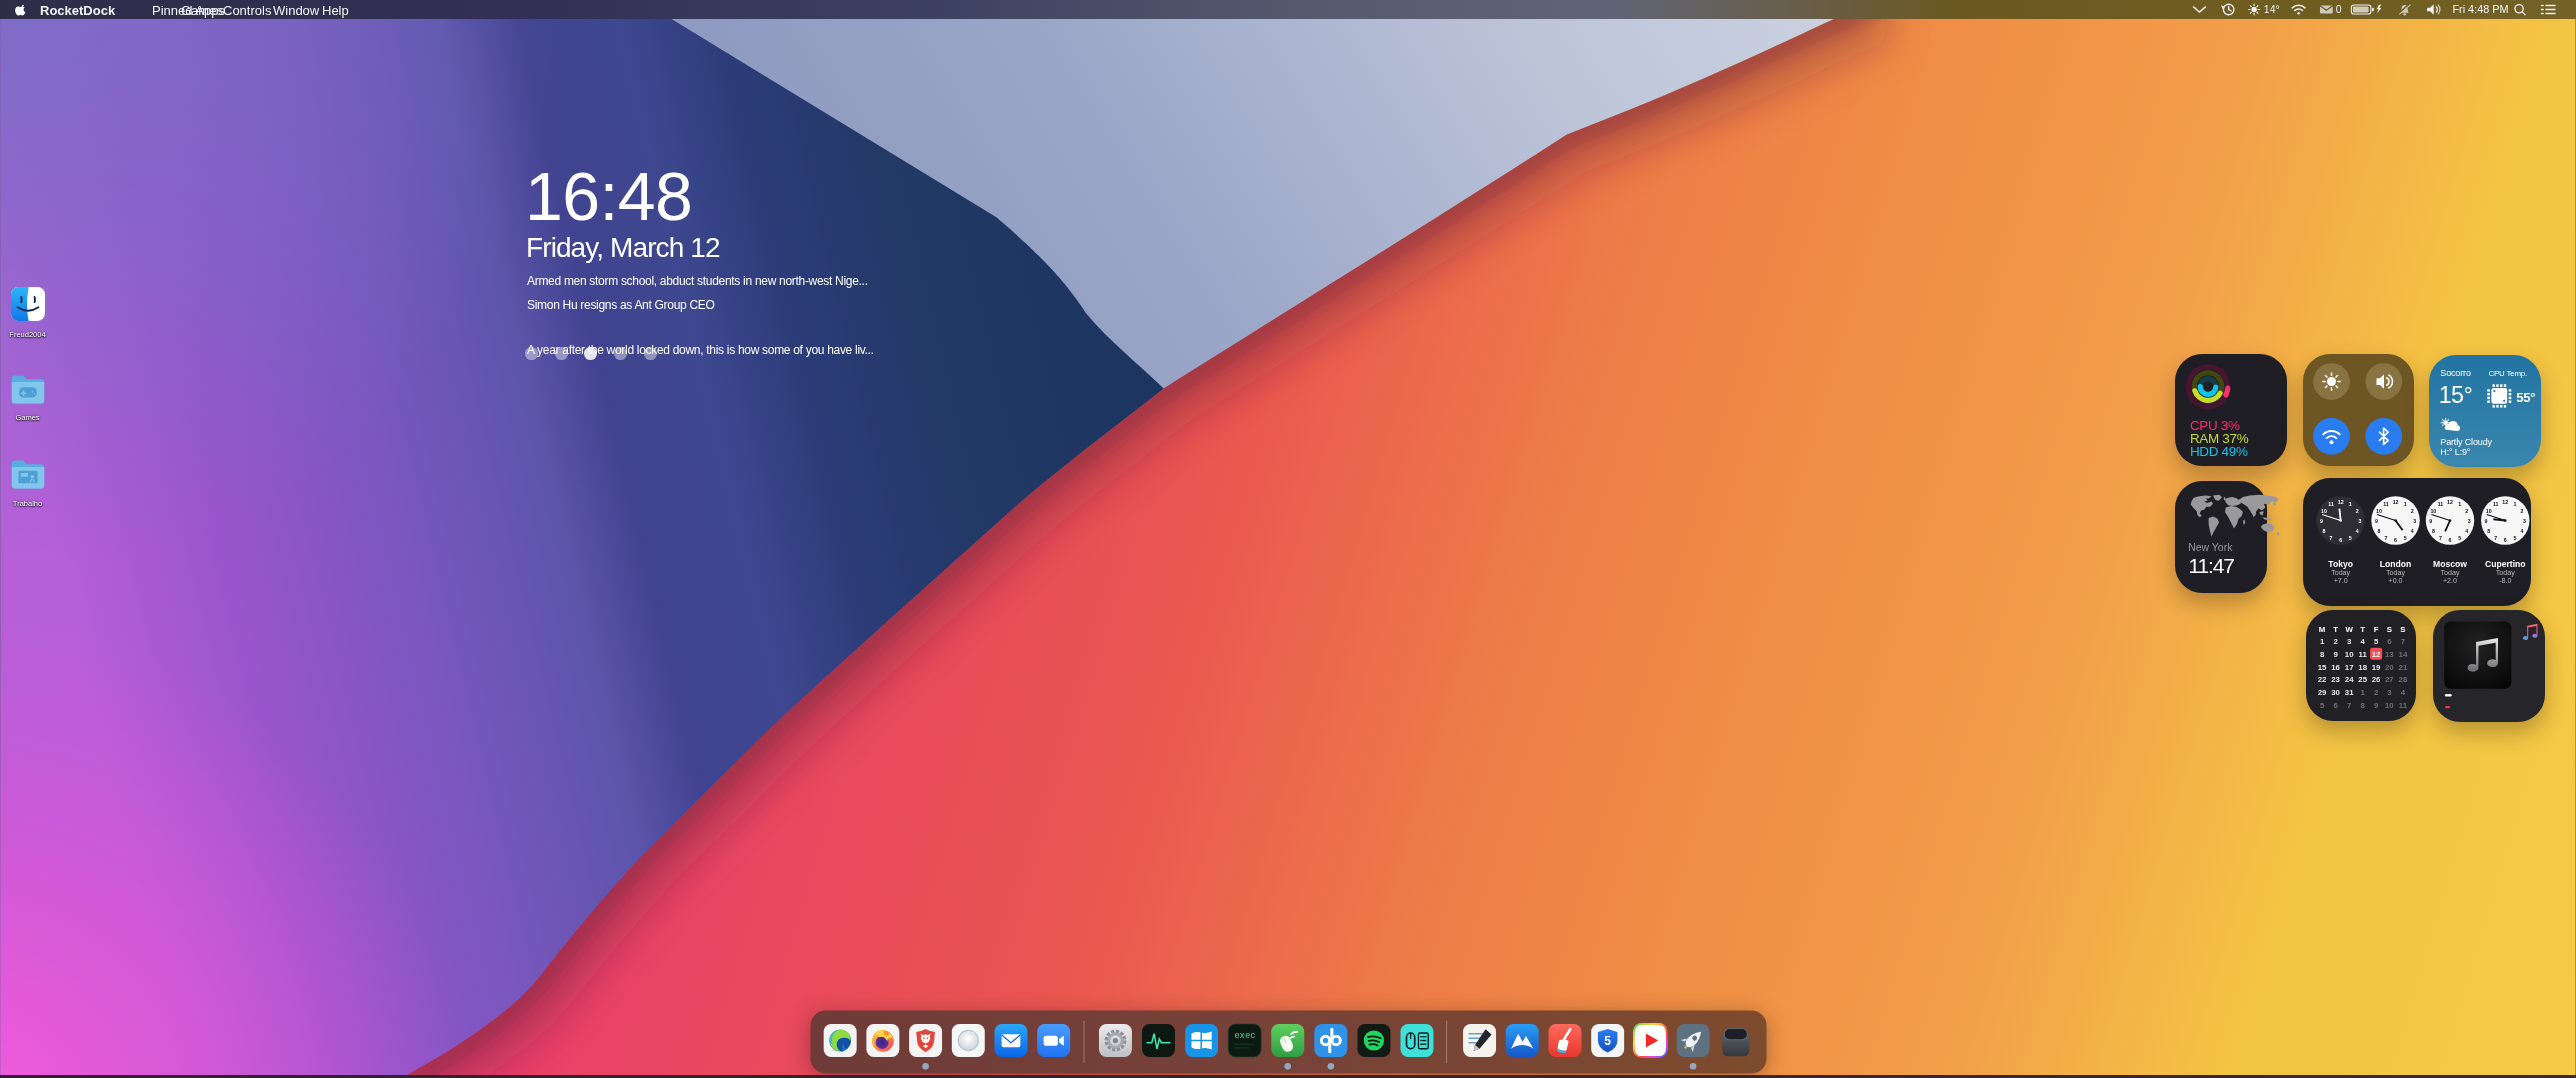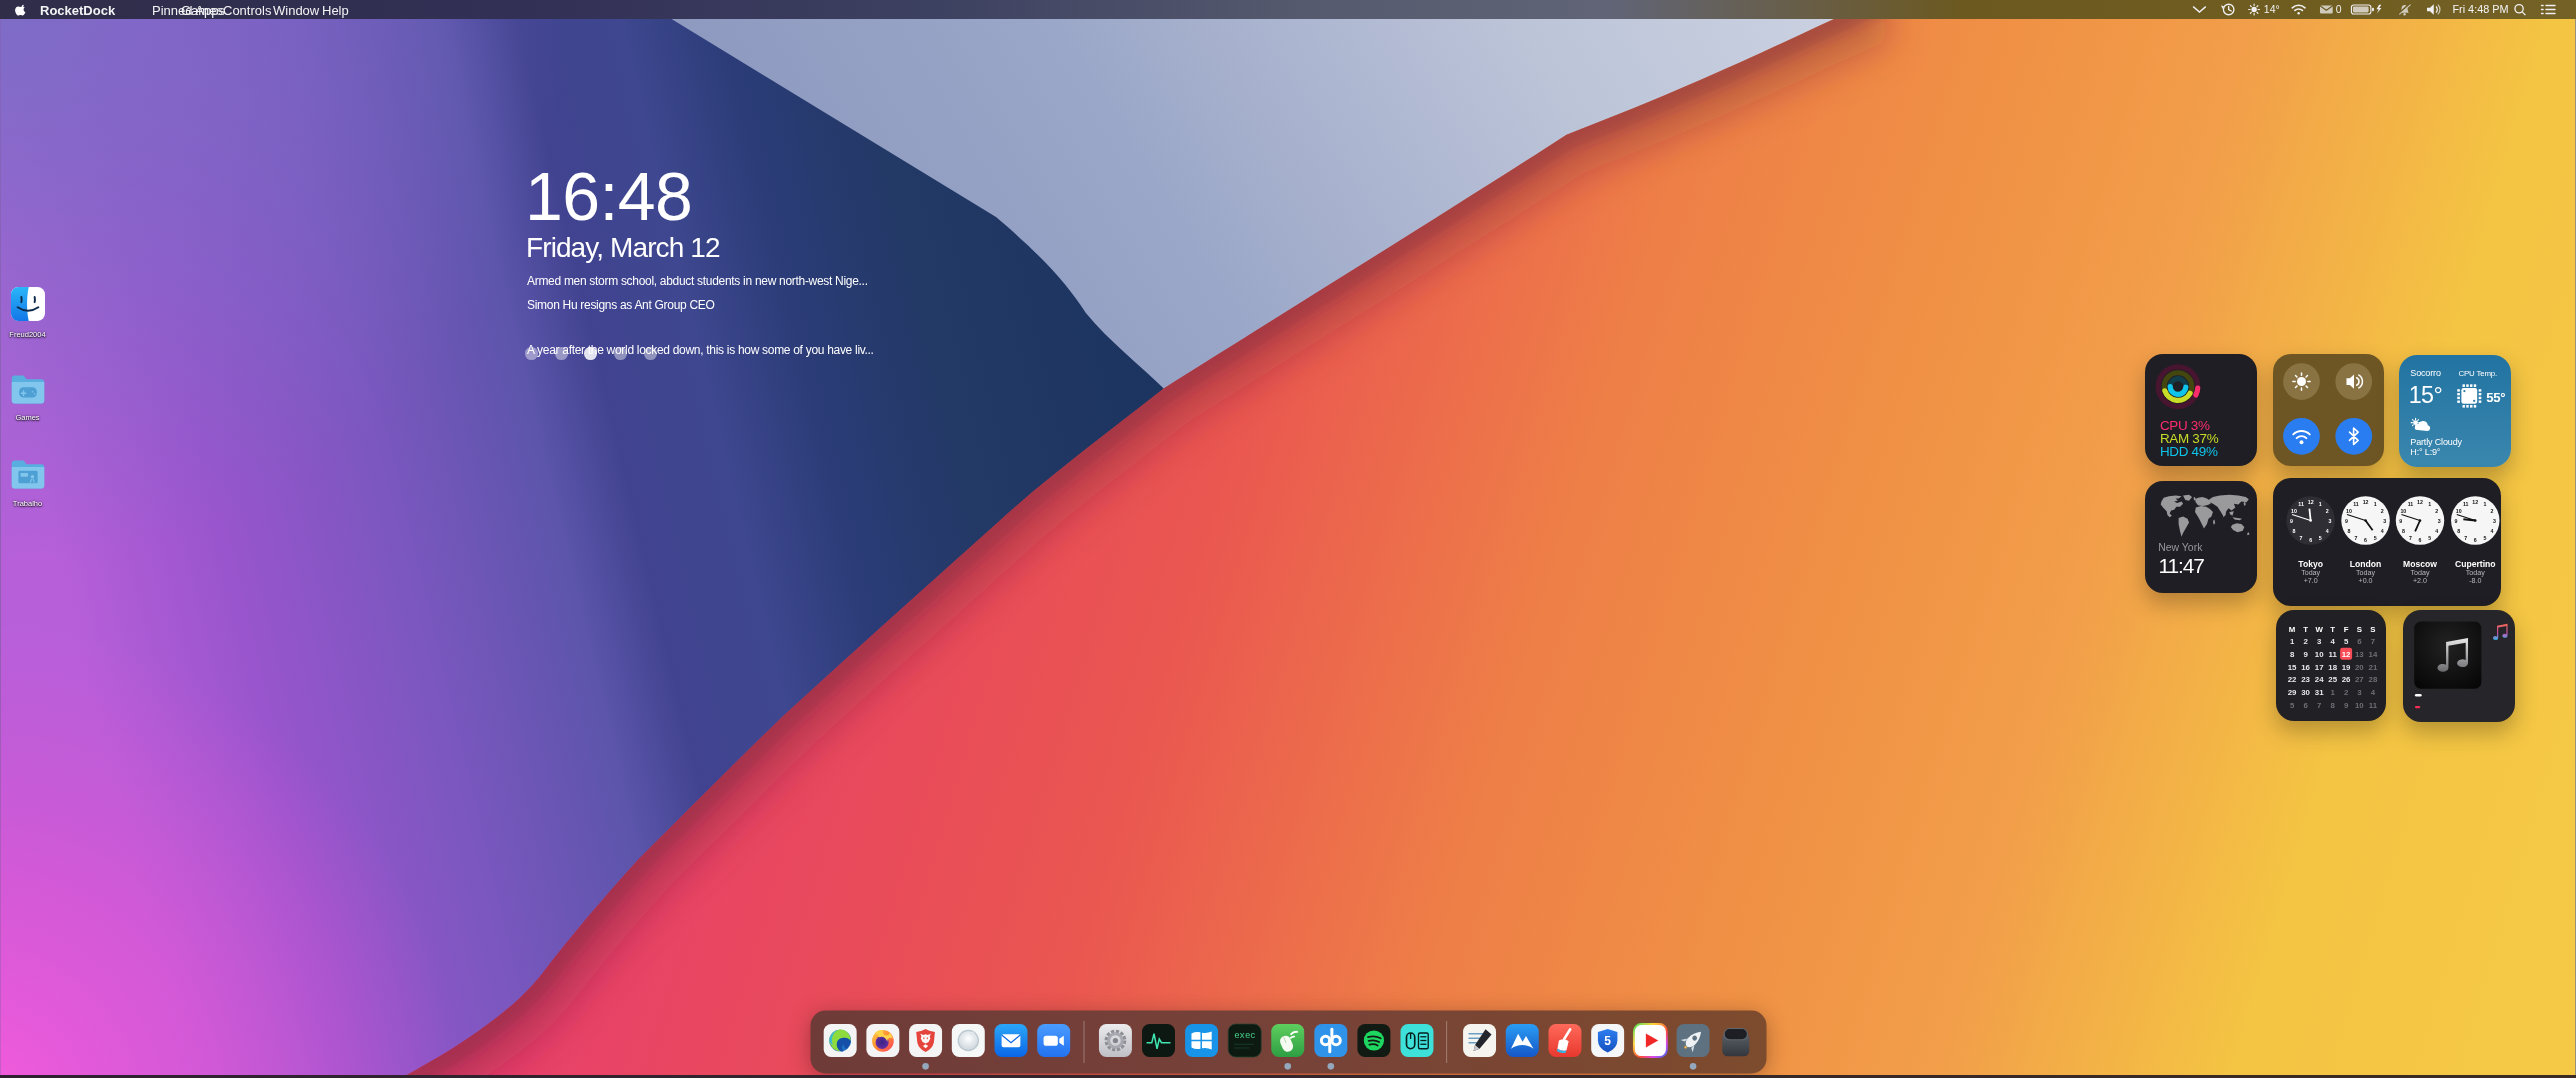--- a/index.html
+++ b/index.html
@@ -4,21 +4,21 @@
 .abs{position:absolute;}
 #wall{position:absolute;left:0;top:0;}
 #menubar{position:absolute;left:0;top:0;width:2576px;height:19px;
  background:linear-gradient(to right,#2f2d48 0px,#323055 524px,#3d4161 936px,#555a6e 1310px,#606476 1610px,#6a5c3a 1857px,#6b5920 1962px,#6f5d20 2321px,#746126 2576px);}
 .mtxt{position:absolute;top:3px;color:#f3f3f5;font-size:13px;white-space:nowrap;}
 .ico-label{position:absolute;color:#fff;font-size:7.5px;text-align:center;width:67px;text-shadow:0 0.7px 1.5px rgba(0,0,0,.9),0 0 2.2px rgba(0,0,0,.8);}
 #clock{position:absolute;left:525px;top:162px;color:#fff;font-size:68px;letter-spacing:-0.6px;line-height:1;}
 #date{position:absolute;left:526px;top:234px;color:#fff;font-size:28px;letter-spacing:-0.9px;line-height:1;}
 .news{position:absolute;left:527px;color:#fff;font-size:12px;letter-spacing:-0.3px;line-height:1;}
 .dot{position:absolute;width:12.7px;height:12.7px;border-radius:50%;background:rgba(255,255,255,.42);}
-.w{position:absolute;border-radius:18px;background:#1e1e24;box-shadow:0 10.5px 22.5px rgba(0,0,0,.25);}
+.w{position:absolute;border-radius:27px;background:#1e1e24;box-shadow:0 10.5px 22.5px rgba(0,0,0,.25);margin-left:30px;}
 #strip{position:absolute;left:0;top:1075px;width:2576px;height:3px;background:linear-gradient(to right,#2e2030,#3a2b24);}
 </style></head>
 <body>
 <svg id="wall" width="2576" height="1078" viewBox="0 0 3440 1440">
 <defs>
 <linearGradient id="peri" gradientUnits="userSpaceOnUse" x1="1250" y1="800" x2="2550" y2="0">
 <stop offset="0" stop-color="#8a96bd"></stop>
         <stop offset="0.35" stop-color="#9ba7c8"></stop>
         <stop offset="0.7" stop-color="#bcc4d8"></stop>
         <stop offset="1" stop-color="#ced4e3"></stop>
@@ -289,21 +289,21 @@
 <line x1="17.9" y1="85.9" x2="19" y2="87"></line>
           <line x1="25" y1="93" x2="26.1" y2="94.1"></line>
 <line x1="17.9" y1="94.1" x2="19" y2="93"></line>
           <line x1="25" y1="87" x2="26.1" y2="85.9"></line>
 </g>
 <path d="M 22,99.5 a 5,5 0 0 1 4,-8 a 6.5,6.5 0 0 1 12.3,1.8 a 4,4 0 0 1 -1,7.9 z"></path>
 </g>
 </svg>
 </div>
 
-<div class="w" style="left:2145px;top:481px;width:112px;height:112px;">
+<div class="w" style="left:2145px;top:481px;width:92px;height:112px;">
 <svg width="112" height="112" viewBox="0 0 150 149">
 <g fill="#9a9a9c" transform="translate(5,17)">
 <path d="M17,10 L20,5 L27,3 L36,2 L44,3 L40,6 L36,6 L39,9 L34,10 L38,12 L44,10 L46,13 L42,17 L37,17 L34,21 L30,22 L28,26 L31,29 L28,31 L25,28 L24,23 L20,19 L16,14 Z"></path>
 <path d="M46,2 L54,1 L58,4 L54,9 L49,8 Z"></path>
 <path d="M40,32 L46,30 L52,33 L54,38 L50,45 L46,52 L44,57 L42,50 L40,40 Z"></path>
 <path d="M60,5 L62,4 L63,7 L61,9 Z"></path>
 <path d="M62,7 L66,5 L72,4 L78,6 L82,9 L83,13 L78,15 L72,16 L66,15 L63,11 Z"></path>
 <path d="M63,18 L70,16 L77,17 L82,20 L86,24 L84,30 L80,33 L78,40 L74,46 L71,40 L67,32 L62,24 Z"></path>
 <path d="M86,36 L88,34 L89,39 L87,41 Z"></path>
 <path d="M80,8 L86,4 L95,2 L108,1 L120,2 L130,4 L134,7 L131,11 L124,10 L120,14 L114,13 L116,18 L111,22 L107,19 L103,24 L99,28 L96,23 L92,17 L86,13 L82,11 Z"></path>

